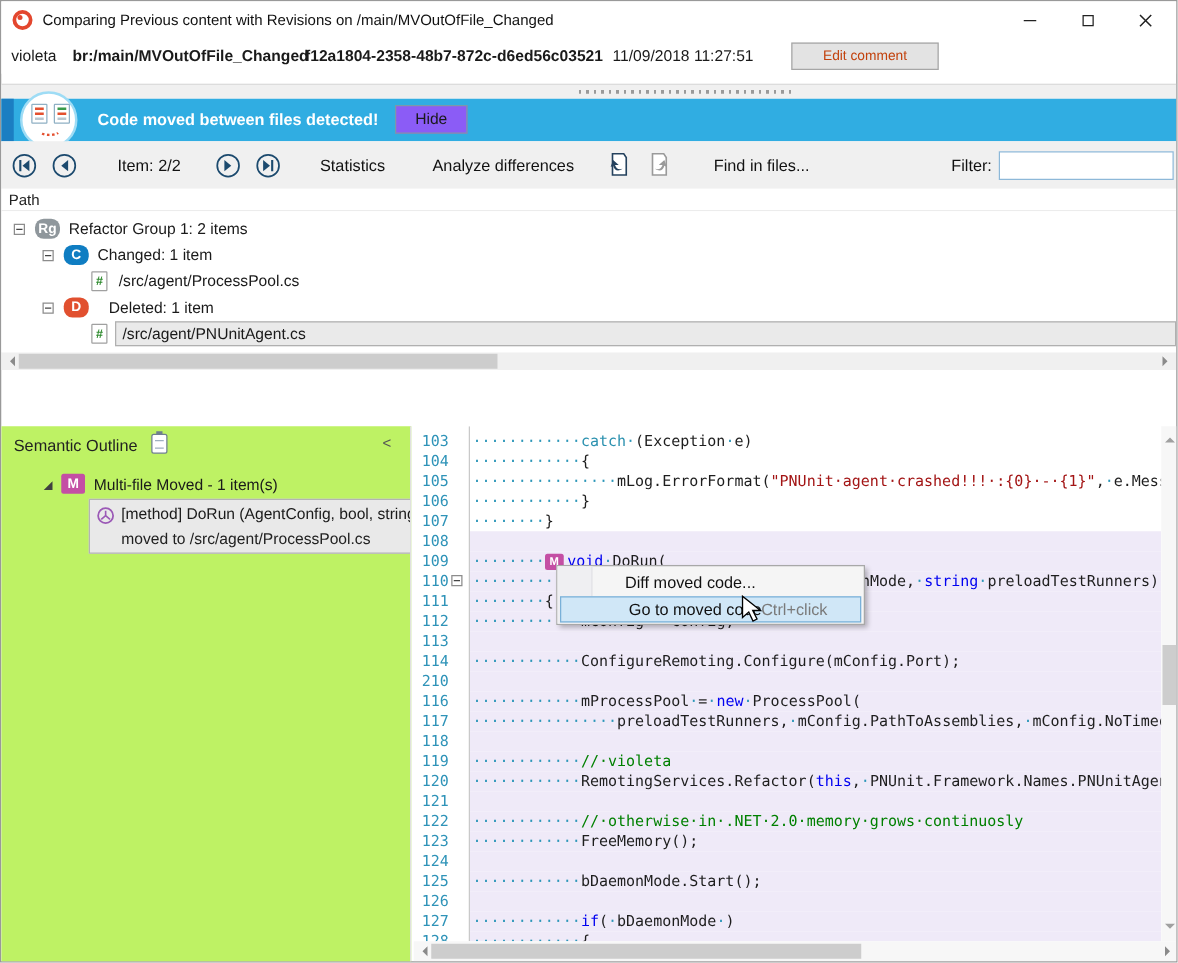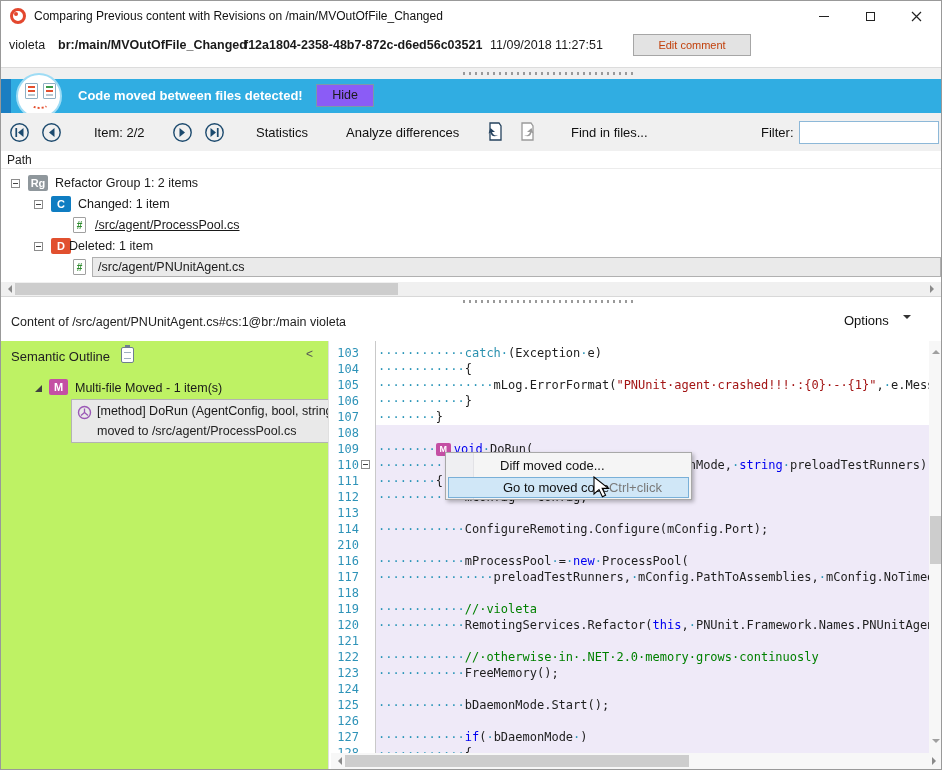--- a/index.html
+++ b/index.html
@@ -45,21 +45,21 @@
   .filter-input{position:absolute;left:798px;top:8px;width:140px;height:23px;border:1px solid #8db8d8;background:#fff;font-size:12.5px;padding:0 4px}
   .dicon{position:absolute;top:9px;width:18px;height:20px}
 
   
   .path-header{position:absolute;left:0;top:150px;width:100%;height:18px;background:#fff;border-bottom:1px solid #ececec}
   .path-header span{position:absolute;left:6px;top:2px;font-size:12px;color:#222}
   .tree{position:absolute;left:0;top:168px;width:100%;height:113px;background:#fff}
   .trow{position:relative;height:21px;font-size:12.5px}
   .expander{position:absolute;top:6px;width:9px;height:9px;border:1px solid #8c8c8c;background:#fff}
   .expander::after{content:"";position:absolute;left:1px;top:3px;width:5px;height:1px;background:#444}
-  .tbadge{position:absolute;top:2px;width:20px;height:16px;border-radius:2px;color:#fff;font-size:11px;font-weight:700;text-align:center;line-height:16px}
+  .tbadge{position:absolute;top:2px;width:20px;height:16px;border-radius:7px;color:#fff;font-size:11px;font-weight:700;text-align:center;line-height:16px}
   .tlabel{position:absolute;top:3px;white-space:nowrap}
   .ficon{position:absolute;top:2px;width:13px;height:16px;background:#fff;border:1px solid #a0a0a0;border-radius:1px;text-align:center}
   .ficon b{display:block;font-size:10px;line-height:15px;color:#2e8b2e;font-weight:700}
   .selbox{position:absolute;left:91px;right:0;top:0;height:20px;background:#eaeaea;border:1px solid #b0b0b0}
   .selbox .tlabel{left:5px;top:2px}
 
   
   .hscroll{position:absolute;background:#f0f0f0}
   .hs-top{left:0;top:281px;width:100%;height:14px}
   .hs-bot{left:330px;top:752px;width:612px;height:16px;background:#f7f7f7}
@@ -214,48 +214,43 @@
       </div>
       <div class="trow">
         <span class="expander" style="left: 33px;"></span>
         <span class="tbadge" style="left: 50px; background: rgb(15, 125, 194);">C</span>
         <span class="tlabel" style="left: 77px;">Changed: 1 item</span>
       </div>
       <div class="trow">
         <span class="ficon" style="left: 72px;">
           <b>#</b>
         </span>
-        <span class="tlabel" style="left: 94px; text-decoration: underline;">/src/agent/ProcessPool.cs</span>
+        <span class="tlabel" style="left: 94px;">/src/agent/ProcessPool.cs</span>
       </div>
       <div class="trow">
         <span class="expander" style="left: 33px;"></span>
         <span class="tbadge" style="left: 50px; background: rgb(225, 80, 47);">D</span>
-        <span class="tlabel" style="left: 68px; text-align: right;">Deleted: 1 item</span>
+        <span class="tlabel" style="left: 86px; text-align: right;">Deleted: 1 item</span>
       </div>
       <div class="trow">
         <span class="ficon" style="left: 72px;">
           <b>#</b>
         </span>
         <div class="selbox">
           <span class="tlabel">/src/agent/PNUnitAgent.cs</span>
         </div>
       </div>
     </div>
 
   <div class="hscroll hs-top">
     <span class="arr arr-l" style="left:3px;top:3px"></span>
     <div class="sthumb" style="left:14px;top:1px;width:383px;height:12px"></div>
     <span class="arr arr-r" style="right:3px;top:3px"></span>
   </div>
 
-  <div class="content-bar">
-    <div class="gripdots"></div>
-    <span class="content-label">Content of /src/agent/PNUnitAgent.cs#cs:1@br:/main violeta</span>
-    <span class="options"><span>Options</span><span class="caret-down"></span></span>
-  </div>
 
   <div class="outline">
     <span class="ol-title">Semantic Outline</span>
     <span class="clip-icon"></span>
     <span class="ol-collapse">&lt;</span>
     <span class="ol-tri"></span>
     <span class="ol-badge">M</span>
     <span class="ol-group">Multi-file Moved - 1 item(s)</span>
     <div class="ol-sel">
       <svg class="m-icon" width="15" height="15" viewBox="0 0 15 15">

